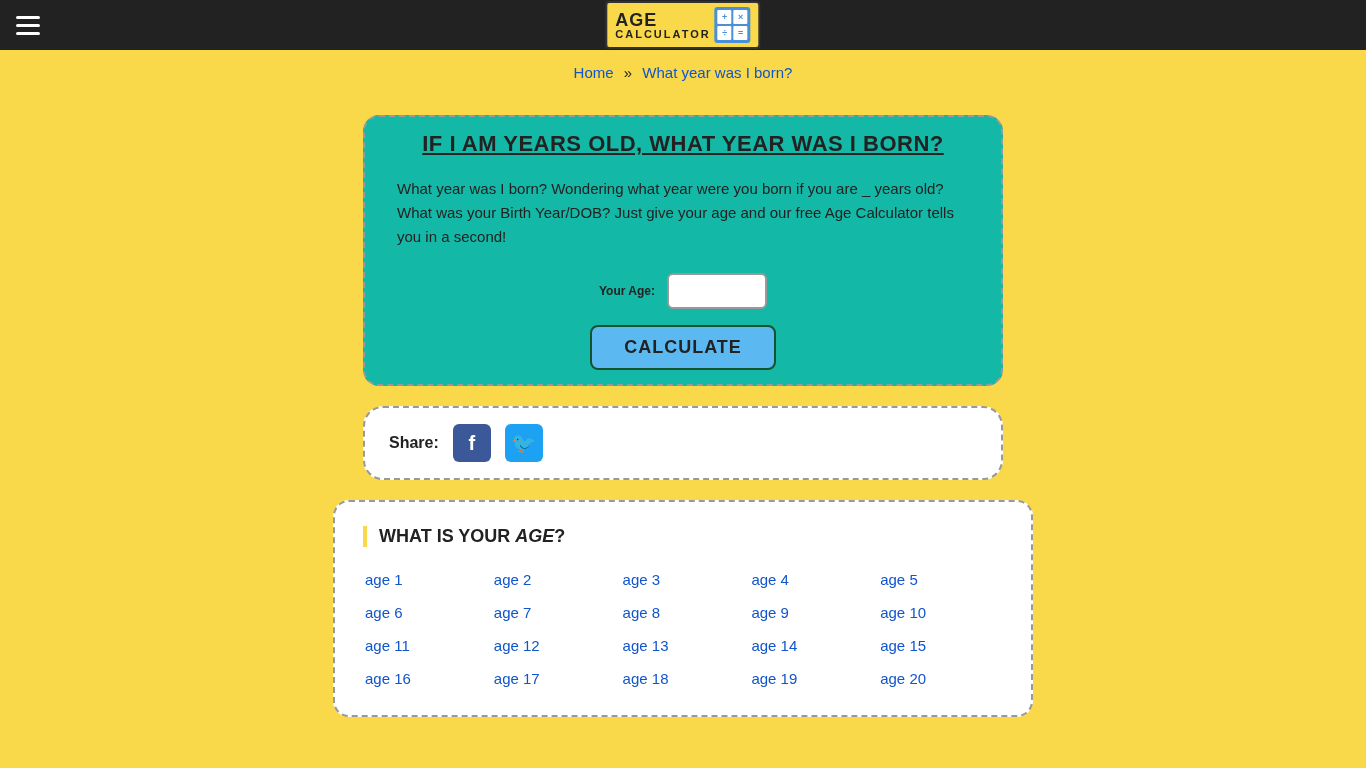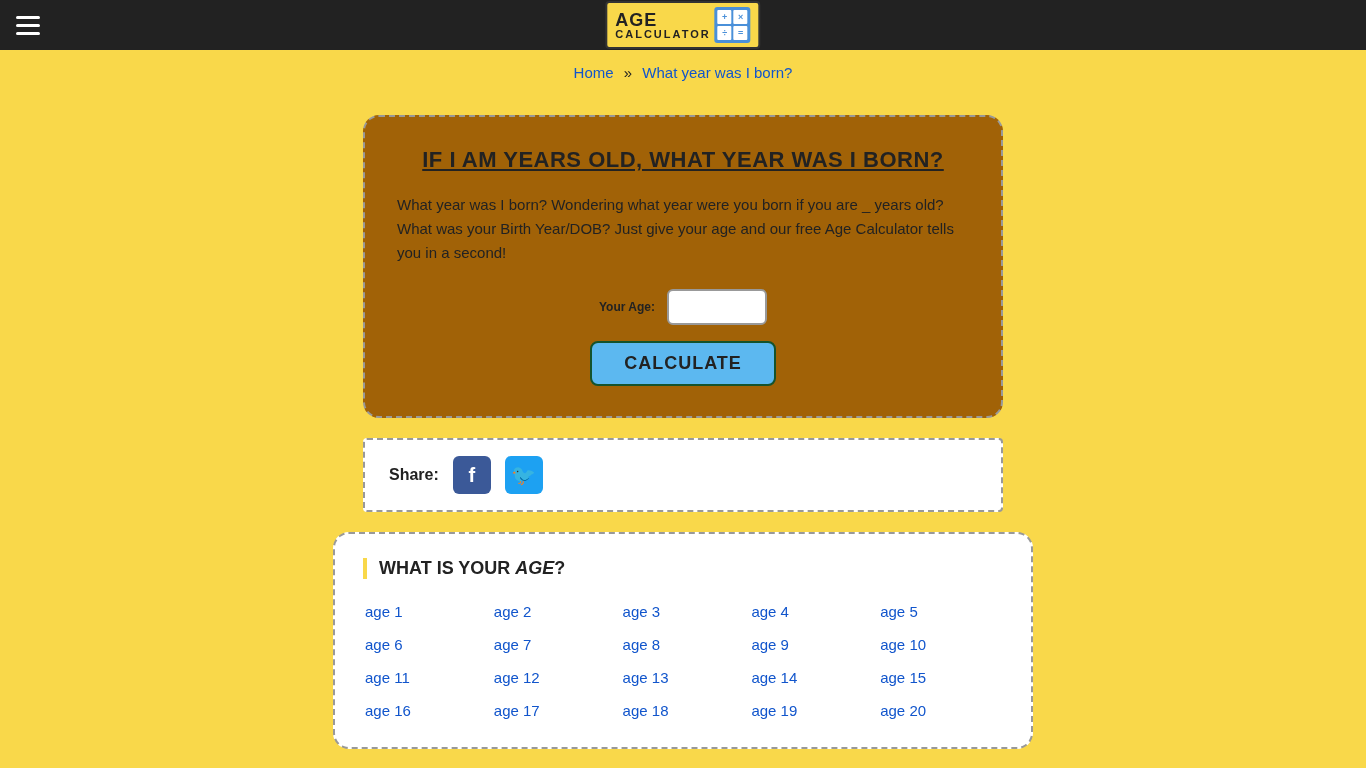--- a/index.html
+++ b/index.html
@@ -99,25 +99,25 @@
     .main-content {
       display: flex;
       flex-direction: column;
       align-items: center;
       padding: 20px 0;
       gap: 20px;
     }
 
     
     .card {
-      background-color: #a16207;
+      background-color: #14b8a6;
       border: 2px dashed #999;
       border-radius: 16px;
       width: 640px;
-      padding: 30px 32px;
+      padding: 14px 32px;
     }
 
     .card-title {
       text-align: center;
       font-size: 22px;
       font-weight: bold;
       text-decoration: underline;
       margin-bottom: 20px;
       letter-spacing: 0.5px;
     }
@@ -166,21 +166,21 @@
       font-weight: bold;
       padding: 10px 32px;
       cursor: pointer;
       letter-spacing: 1px;
     }
 
     
     .share-card {
       background-color: #fff;
       border: 2px dashed #999;
-      border-radius: 4px;
+      border-radius: 20px;
       width: 640px;
       padding: 16px 24px;
       display: flex;
       align-items: center;
       gap: 14px;
     }
 
     .share-label {
       font-size: 16px;
       font-weight: bold;

